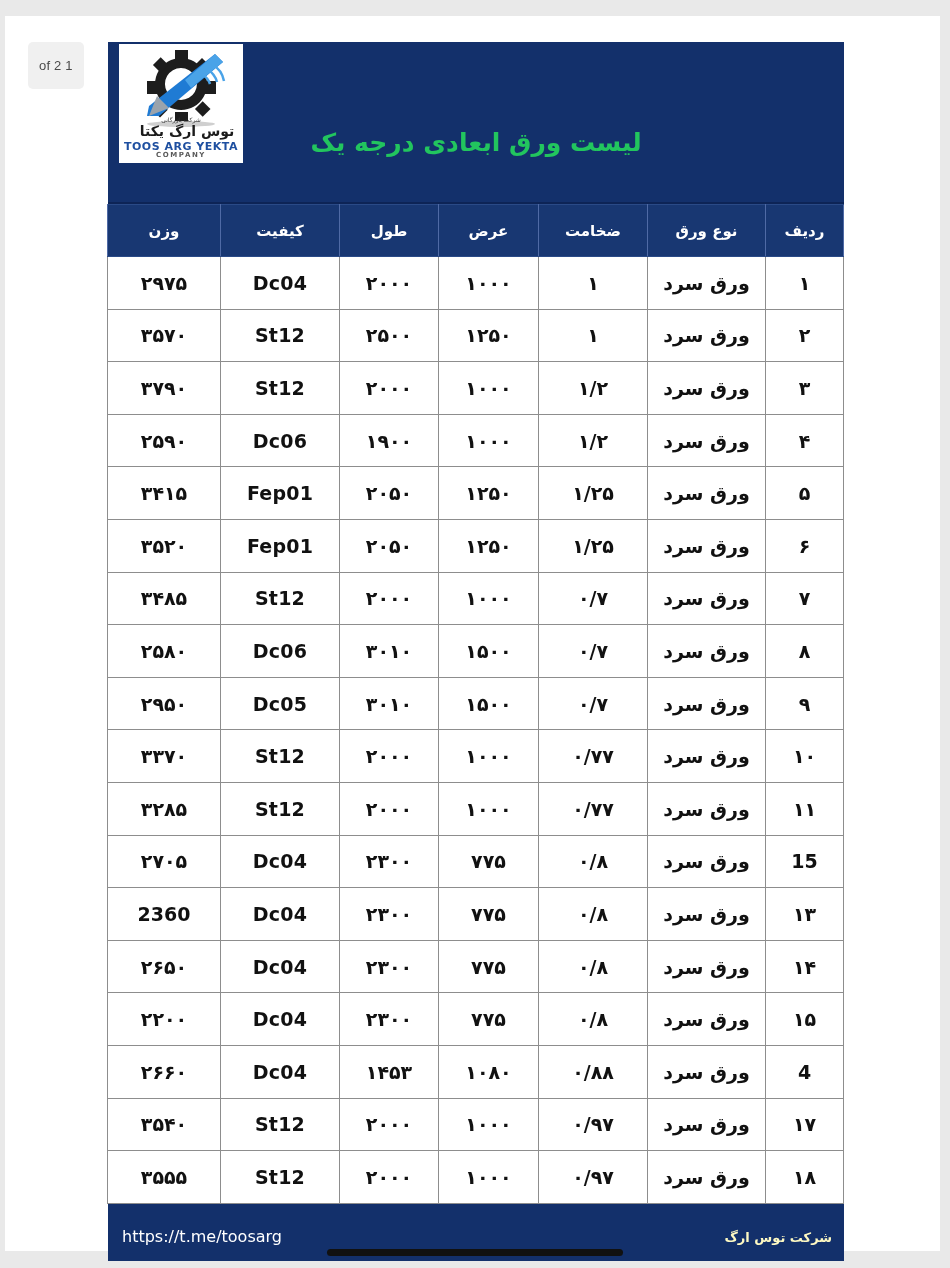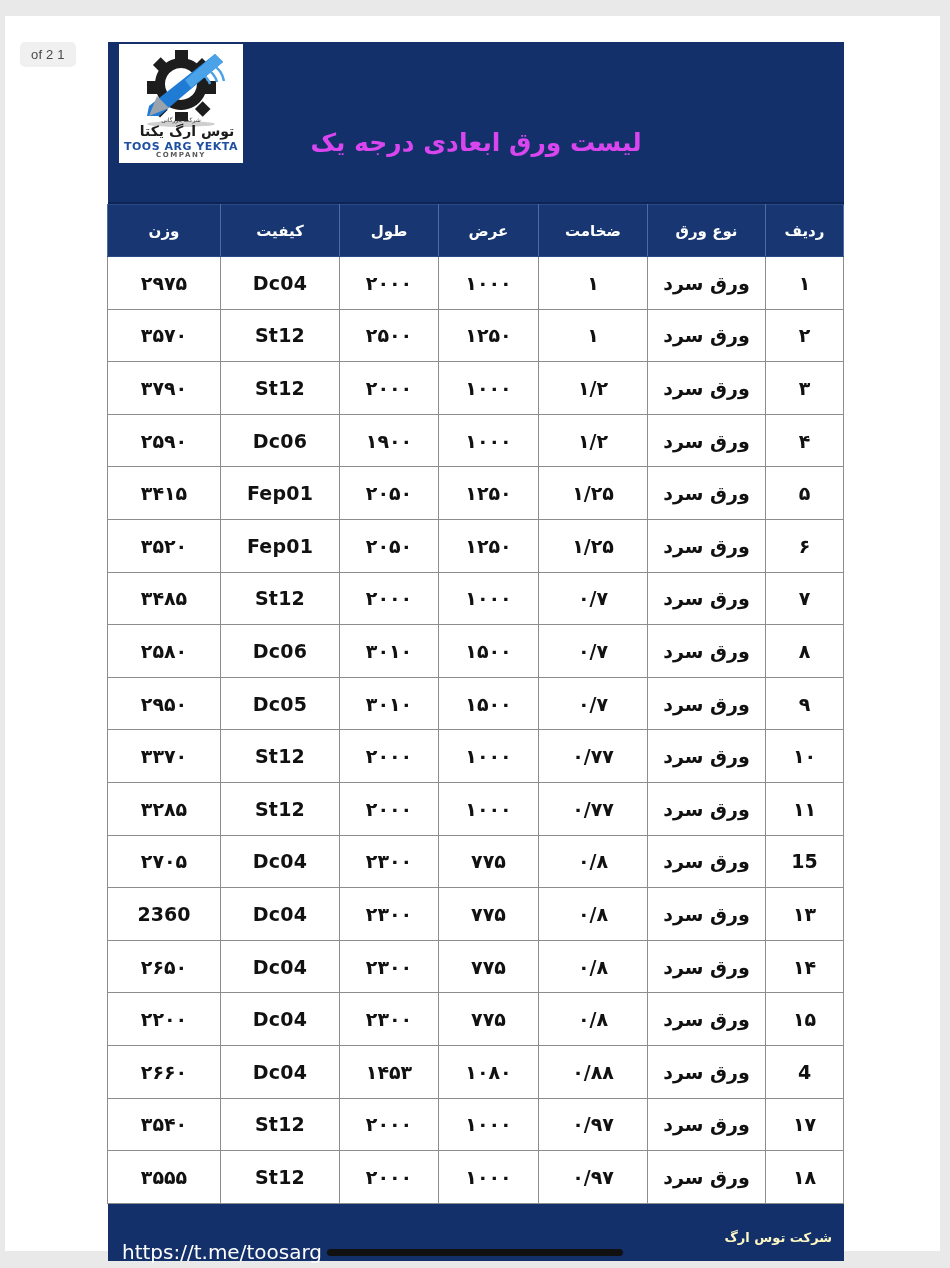--- a/index.html
+++ b/index.html
@@ -21,26 +21,26 @@
   #page-sheet {
     position: absolute;
     left: 5px; top: 16px;
     width: 935px; height: 1235px;
     background: #ffffff;
   }
 
   
   #page-badge {
     position: absolute;
-    left: 20px; top: 42px;
+    left: 28px; top: 42px;
     background: #f0f0f0;
     color: #4a4a4a;
     font-size: 13px;
     font-family: "Liberation Sans", sans-serif;
-    padding: 5px 11px;
+    padding: 16px 11px;
     border-radius: 5px;
     z-index: 40;
     letter-spacing: .2px;
   }
 
   
   #doc {
     position: absolute;
     left: 103px; top: 26px;
     width: 736px;
@@ -82,21 +82,21 @@
   #logo-en2 {
     position: absolute; left: 0; top: 107px; width: 124px;
     text-align: center; color: #5a5a5a;
     font-size: 7px; font-weight: bold; letter-spacing: 1.6px;
   }
 
   #doc-title {
     position: absolute;
     right: 0; left: 0; top: 86px;
     text-align: center;
-    color: #d946ef;
+    color: #22c55e;
     font-size: 25px;
     font-weight: bold;
     letter-spacing: .5px;
   }
 
   
   table#price-table {
     width: 736px;
     border-collapse: collapse;
     table-layout: fixed;
@@ -166,22 +166,22 @@
     left: 0; top: 6px;
     width: 300px;
     text-align: center;
     font-size: 17px;
     font-weight: bold;
     color: #ffffff;
     direction: ltr;
   }
   #footer-link {
     position: absolute;
-    left: 14px; top: 35px;
-    font-size: 20px;
+    left: 14px; top: 22px;
+    font-size: 16px;
     color: #ffffff;
     direction: ltr;
     font-family: "DejaVu Sans", "Liberation Sans", sans-serif;
   }
 
   
   #home-indicator {
     position: absolute;
     left: 50%; transform: translateX(-50%);
     bottom: 12px;

